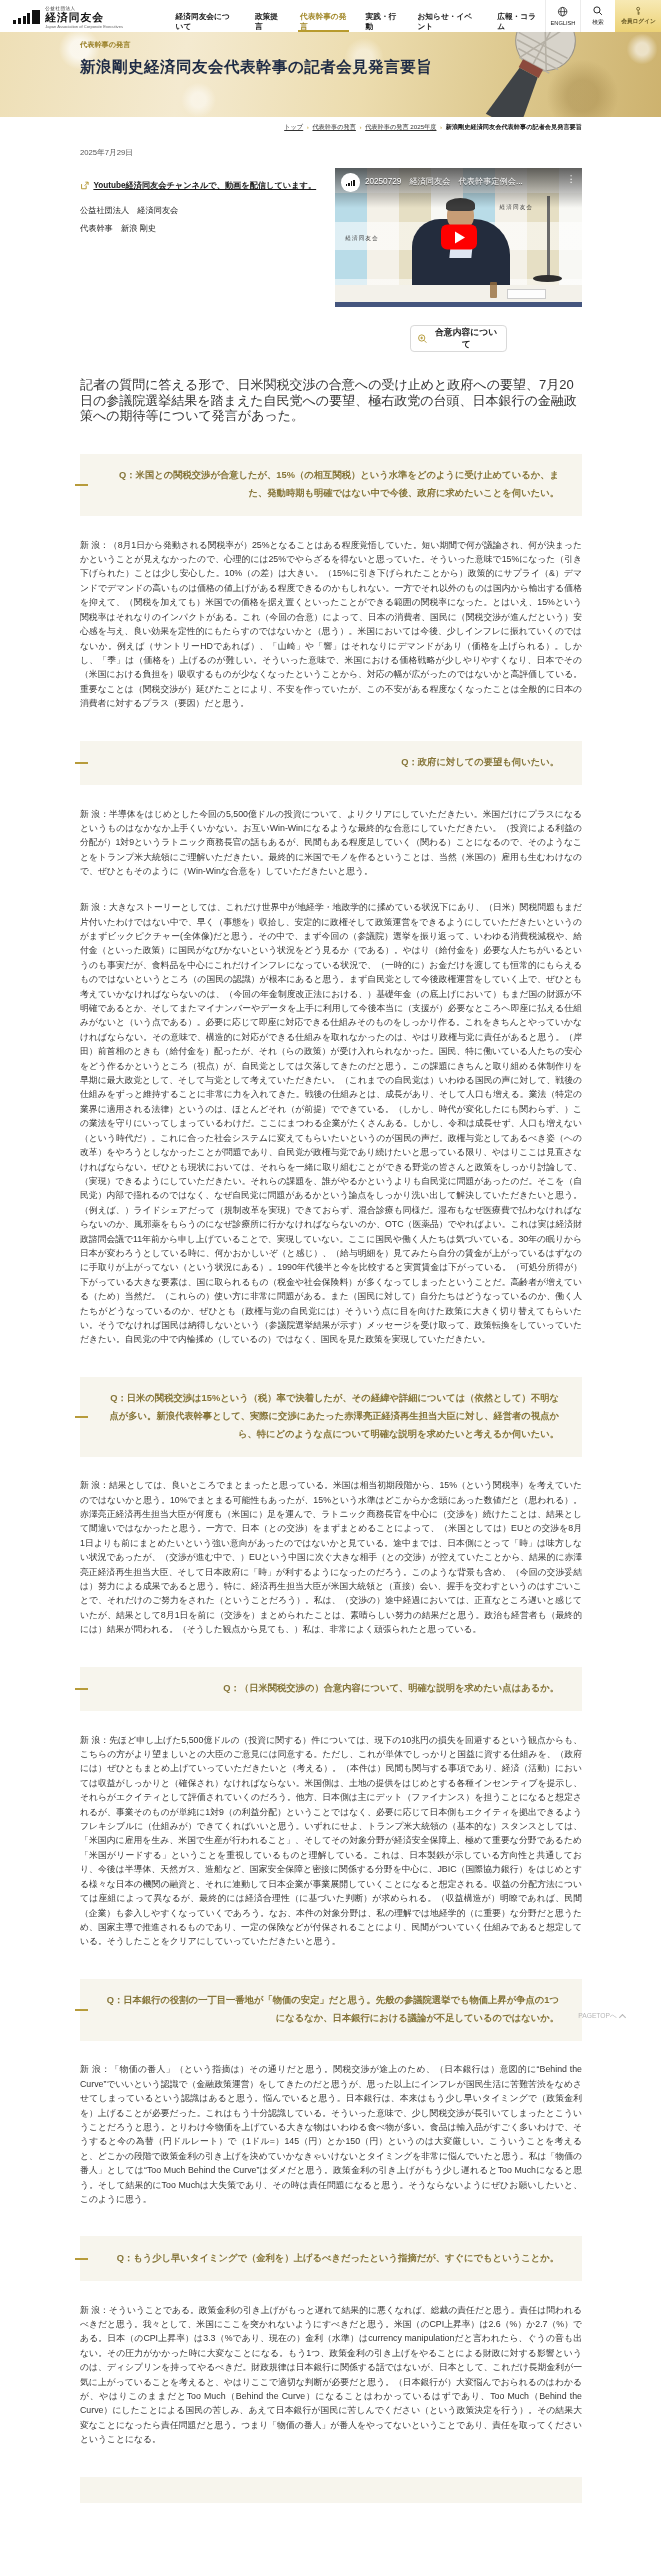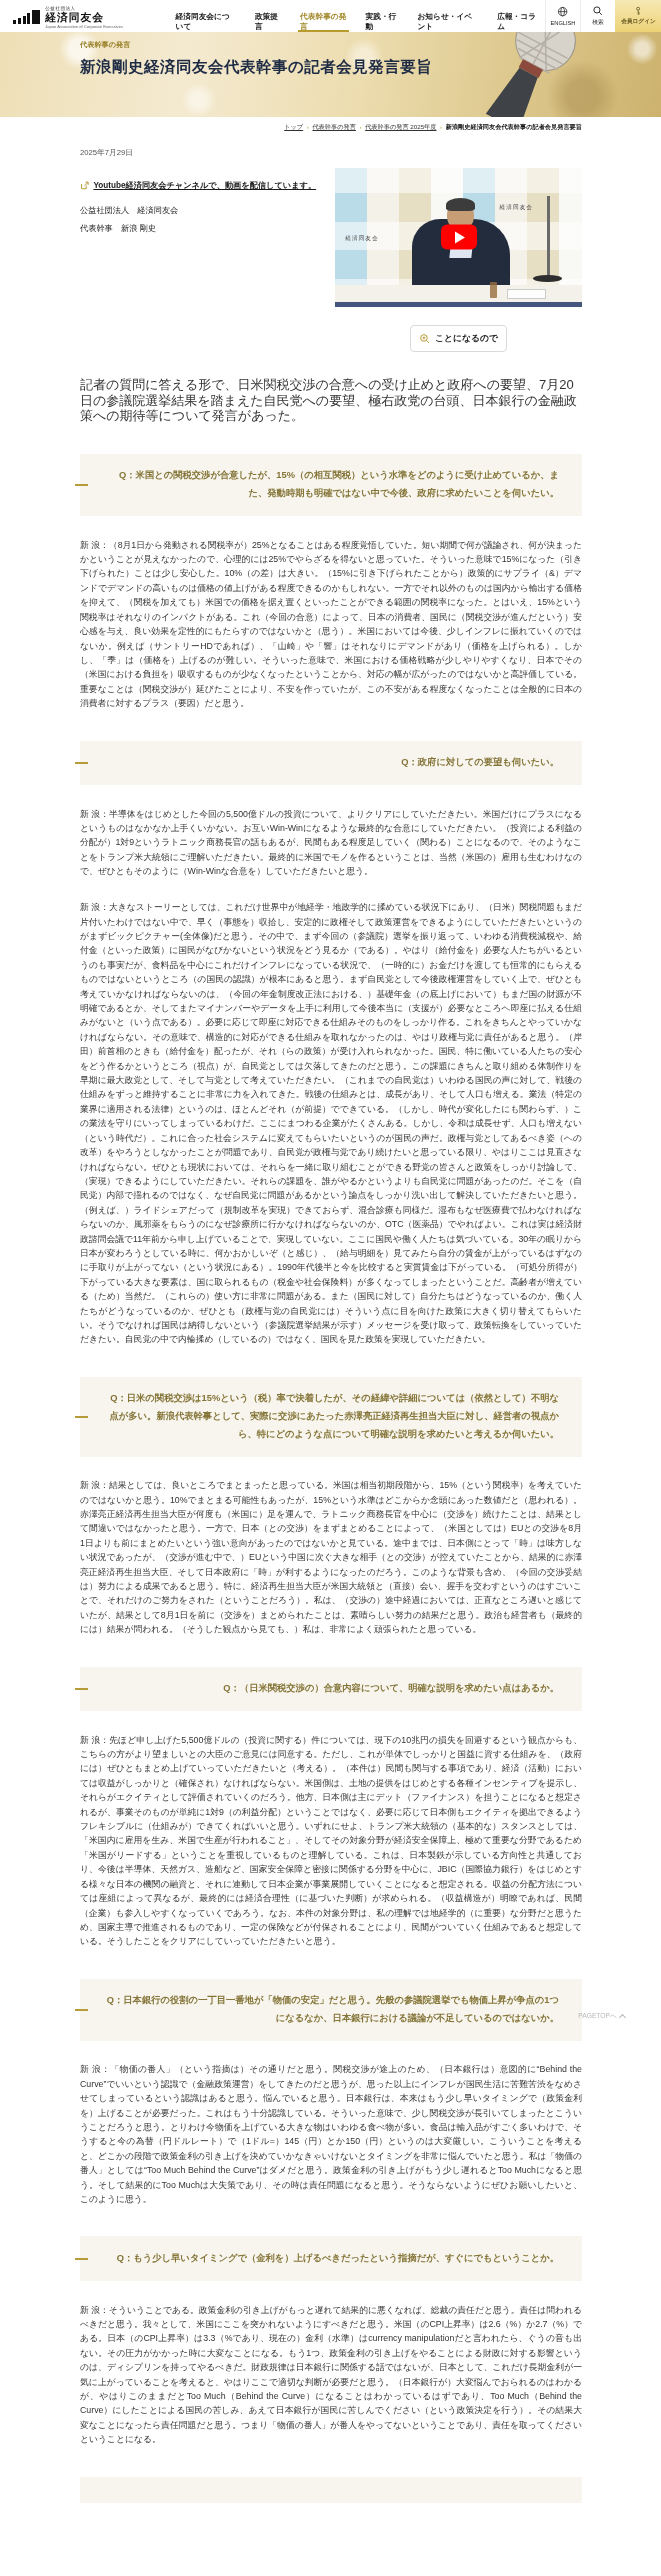--- a/index.html
+++ b/index.html
@@ -209,31 +209,41 @@
         <div class="figure-body"></div>
         <div class="figure-shirt"></div>
         <div class="figure-head"></div>
         <div class="figure-hair"></div>
         <div class="mic-rod"></div>
         <div class="mic-base"></div>
         <div class="table-top"></div>
         <div class="glass"></div>
         <div class="name-plate"></div>
         <div class="table-front"></div>
+        <div class="yt-top">
+          <span class="yt-avatar">
+              <i></i>
+              <i></i>
+              <i></i>
+              <i></i>
+            </span>
+          <span class="yt-title">20250729　経済同友会　代表幹事定例会...</span>
+          <span class="yt-dots">⋮</span>
+        </div>
         <div class="play-btn">
             <i></i>
           </div>
       </div>
       <button class="expand-btn">
         <svg width="11.3" height="11.3" viewBox="0 0 24 24" fill="none" stroke="#b1952f" stroke-width="2">
           <circle cx="10.5" cy="10.5" r="7"></circle>
             <path d="M15.8 15.8L21 21"></path>
             <path d="M10.5 7.5v6M7.5 10.5h6"></path>
         </svg>
-        <span>ことになるので</span>
+        <span>合意内容について</span>
       </button>
     </div>
   </div>
 
   <p class="intro">記者の質問に答える形で、日米関税交渉の合意への受け止めと政府への要望、7月20日の参議院選挙結果を踏まえた自民党への要望、極右政党の台頭、日本銀行の金融政策への期待等について発言があった。</p>
 
   <div id="qa-list">
   <section>
     <div class="qbox">
       <span class="dash"></span>

